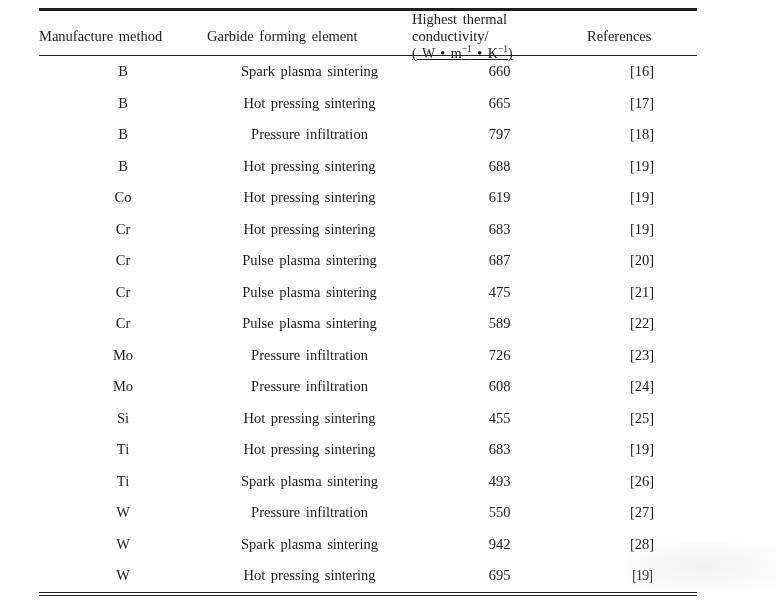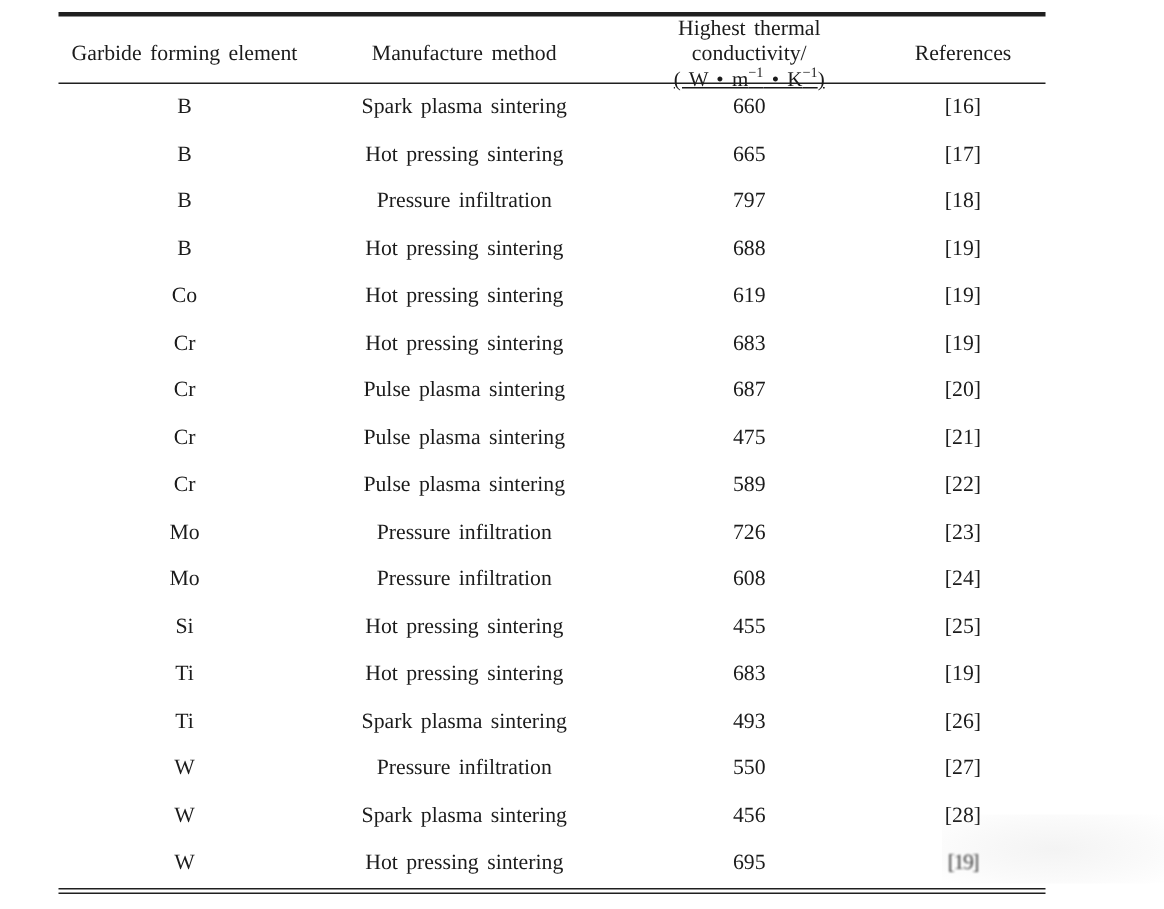--- a/index.html
+++ b/index.html
@@ -29,21 +29,20 @@
   .header-grid {
     display: grid;
     grid-template-columns: 168px 205px 175px 110px;
     align-items: center;
     height: 44px;
     border-bottom: 1.6px solid #1f1f1f;
     font-size: 14.5px;
     word-spacing: 2px;
   }
   .header-cell {
-    text-align: center;
     line-height: 1.15;
   }
   .header-cell .unit-line {
     font-size: 14px;
     margin-top: 2px;
     text-decoration: underline;
   }
   sup {
     font-size: 9.5px;
     vertical-align: super;
@@ -85,24 +84,24 @@
 <body>
 
 <div id="page">
 
   <div id="paper-table">
 
     <div class="rule-top"></div>
 
     <div class="header-grid">
       <div class="header-cell">
+        <span>Manufacture method</span>
+      </div>
+      <div class="header-cell">
         <span>Garbide forming element</span>
-      </div>
-      <div class="header-cell">
-        <span>Manufacture method</span>
       </div>
       <div class="header-cell">
         <div>Highest thermal conductivity/</div>
         <div class="unit-line"><span>( W • m</span><sup>−1</sup><span> • K</span><sup>−1</sup><span>)</span></div>
       </div>
       <div class="header-cell">
         <span>References</span>
       </div>
     </div>
 
@@ -208,21 +207,21 @@
   <div class="row">
     <div class="cell">W</div>
     <div class="cell">Pressure infiltration</div>
     <div class="cell">550</div>
     <div class="cell">[27]</div>
   </div>
 
   <div class="row">
     <div class="cell">W</div>
     <div class="cell">Spark plasma sintering</div>
-    <div class="cell">456</div>
+    <div class="cell">942</div>
     <div class="cell">[28]</div>
   </div>
 
   <div class="row">
     <div class="cell">W</div>
     <div class="cell">Hot pressing sintering</div>
     <div class="cell">695</div>
     <div class="cell blurred">[19]</div>
   </div>
 </div>

